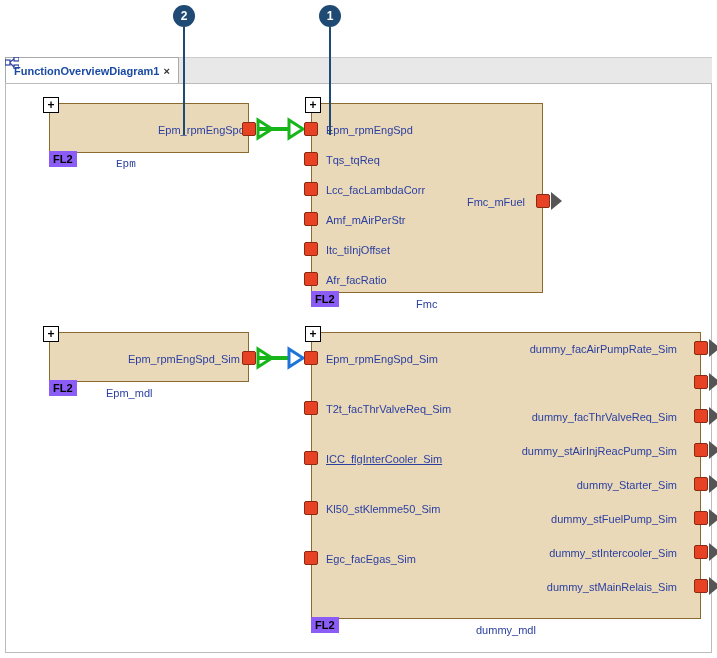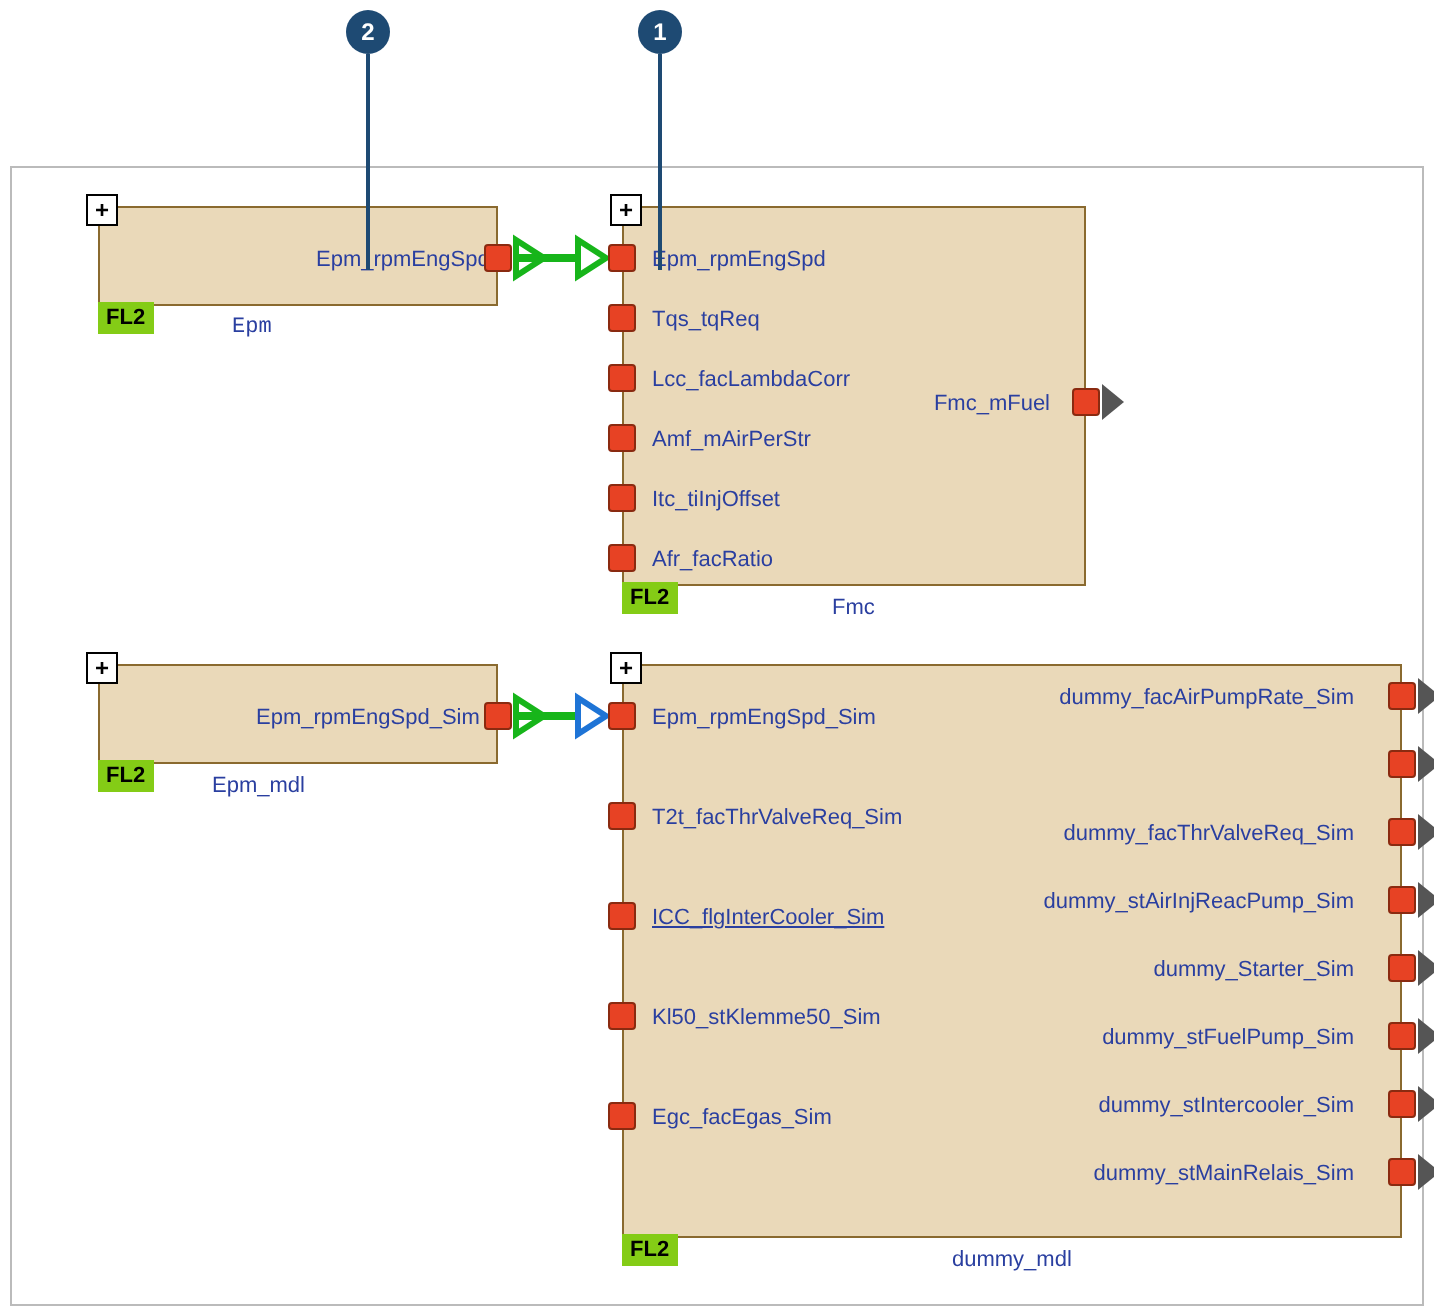--- a/index.html
+++ b/index.html
@@ -5,40 +5,53 @@
   body { margin:0; font-family: Arial, sans-serif; font-size:11px; background:#fff; }
   .root { position:relative; width:717px; height:658px; }
   .tabbar { position:absolute; left:5px; top:57px; right:5px; height:26px; border-bottom:2px solid #ccc; display:flex; }
   .tab { display:flex; align-items:center; padding:2px 8px; background:#fff; border-top:1px solid #aaa; border-left:1px solid #aaa; border-right:1px solid #aaa; height:22px; color:#1a4ba3; font-weight:bold; gap:4px;}
   .tabrest { flex:1; background:#e8e8e8; border-top:1px solid #ccc;}
   .canvas { position:absolute; left:5px; top:83px; right:5px; bottom:5px; border:1px solid #bbb; background:#fff; }
   .callout-pin { position:absolute; width:22px; height:22px; border-radius:50%; background:#1e4a73; color:#fff; display:flex; align-items:center; justify-content:center; font-weight:bold; font-size:12px; z-index:50;}
   .callout-line { position:absolute; width:2px; background:#1e4a73; z-index:40;}
   svg { position:absolute; inset:0; width:100%; height:100%; pointer-events:none; }
   .block { position:absolute; background:#ead9b9; border:1px solid #8a6a2f; box-sizing:border-box; }
-  .fl2 { position:absolute; background:#84cc16; color:#000; font-weight:bold; padding:2px 4px; font-size:11px; }
+  .fl2 { position:absolute; background:#8b5cf6; color:#000; font-weight:bold; padding:2px 4px; font-size:11px; }
   .boxname-under { position:absolute; color:#2a3fa0; font-size:11px; }
   .expander { position:absolute; width:14px; height:14px; background:#fff; border:1px solid #000; display:flex; align-items:center; justify-content:center; font-weight:bold; font-size:12px; line-height:12px;}
   .port-label { position:absolute; color:#2a3fa0; font-size:11px; white-space:nowrap; }
   .redport { position:absolute; width:14px; height:14px; background:#e74224; border:1px solid #8a2a10; border-radius:2px; box-sizing:border-box; z-index:10;}
   .outarr { position:absolute; width:0; height:0; border-top:8px solid transparent; border-bottom:8px solid transparent; border-left:10px solid #fff; z-index:5;}
   .outarr::before { content:""; position:absolute; left:-11px; top:-9px; border-top:9px solid transparent; border-bottom:9px solid transparent; border-left:11px solid #555;}
   .close-x { font-weight:bold; color:#333; }
   .diagico { width:14px; height:12px; }
 </style>
 </head>
 <body>
 
 <div class="root">
 
   <div class="callout-pin" style="left:173px; top:5px;">2</div>
   <div class="callout-pin" style="left:319px; top:5px;">1</div>
   <div class="callout-line" style="left:183px; top:27px; height:108px;"></div>
   <div class="callout-line" style="left:329px; top:27px; height:108px;"></div>
 
+  <div class="tabbar">
+    <div class="tab">
+      <svg class="diagico" viewBox="0 0 14 12">
+          <rect x="0" y="3" width="5" height="5" fill="none" stroke="#2a3fa0" stroke-width="1.2"></rect>
+          <rect x="9" y="0" width="5" height="4" fill="none" stroke="#2a3fa0" stroke-width="1.2"></rect>
+          <rect x="9" y="8" width="5" height="4" fill="none" stroke="#2a3fa0" stroke-width="1.2"></rect>
+          <path d="M5 5 L9 2 M5 6 L9 10" stroke="#2a3fa0" stroke-width="1.2" fill="none"></path>
+        </svg>
+      <span>FunctionOverviewDiagram1</span>
+      <span class="close-x">×</span>
+    </div>
+    <div class="tabrest"></div>
+  </div>
 
   <div class="canvas">
 
     <div class="block" style="left:43px; top:19px; width:200px; height:50px;"></div>
     <div class="expander" style="left:37px; top:13px;">+</div>
     <div class="port-label" style="left:152px; top:40px;">Epm_rpmEngSpd</div>
     <div class="redport" style="left:236px; top:38px;"></div>
     <div class="fl2" style="left:43px; top:67px;">FL2</div>
     <div class="boxname-under" style="left:110px; top:74px;font-family:Liberation Mono, monospace;">Epm</div>
 

